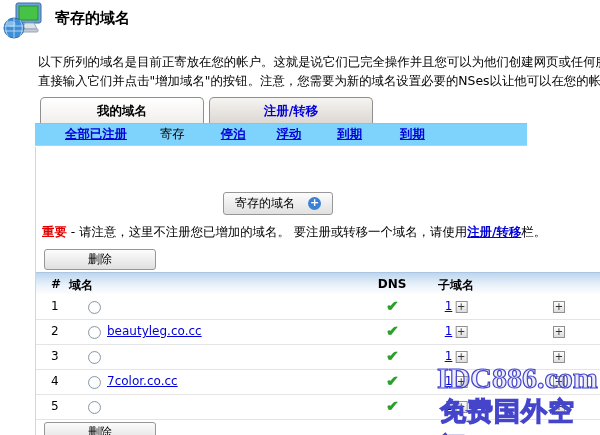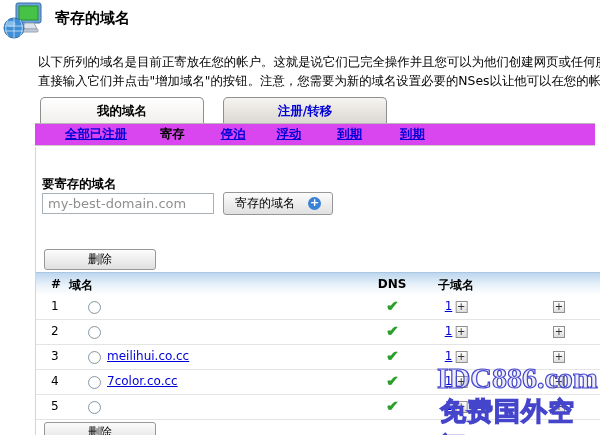--- a/index.html
+++ b/index.html
@@ -7,32 +7,32 @@
   body { position:relative; overflow:hidden; background:#fff;
          font-family:"DejaVu Sans","Liberation Sans",sans-serif; font-size:12px; color:#000; }
 
   .app-icon { position:absolute; left:3px; top:2px; width:40px; height:40px; }
   .page-title { position:absolute; left:55px; top:9px; font-size:15px; font-weight:bold; }
 
   .desc { position:absolute; left:38px; top:52px; width:562px; overflow:hidden;
           font-size:12.4px; line-height:19px; }
   .desc div { white-space:nowrap; }
 
-  .tabs { position:absolute; left:40px; top:97px; display:flex; gap:19px; }
+  .tabs { position:absolute; left:40px; top:97px; display:flex; gap:5px; }
   .tab { width:164px; height:26px; line-height:25px; text-align:center; font-weight:bold;
          border:1px solid #8f8f8f; border-bottom:none; border-radius:5px 5px 0 0;
          cursor:pointer; font-size:12.5px; }
   .tab.active { background:linear-gradient(#ffffff,#f1efec); color:#000; }
   .tab.inactive { background:linear-gradient(#f6f4f1,#dcd8d3); color:#0000d8; }
 
-  .subnav { position:absolute; left:35px; top:123px; width:560px; height:23px;
-            background:#d946ef; border-top:1px solid #b9b5b1; border-bottom:1px solid #cfccc8;
+  .subnav { position:absolute; left:35px; top:123px; width:492px; height:23px;
+            background:#7dd3fc; border-top:1px solid #b9b5b1; border-bottom:1px solid #cfccc8;
             display:flex; align-items:center; font-size:12.4px; }
   .subnav .lnk { font-weight:bold; color:#0000d8; text-decoration:underline; cursor:pointer; }
-  .subnav .current { font-weight:bold; color:#000; }
+  .subnav .current { font-weight:normal; color:#000; }
   .subnav > *:nth-child(1){ margin-left:30px; }
   .subnav > *:nth-child(2){ margin-left:33px; }
   .subnav > *:nth-child(3){ margin-left:36px; }
   .subnav > *:nth-child(4){ margin-left:31px; }
   .subnav > *:nth-child(5){ margin-left:36px; }
   .subnav > *:nth-child(6){ margin-left:38px; }
 
   .content { position:absolute; left:35px; top:147px; width:565px; height:288px;
              border-left:1px solid #d8d4d0; background:#fff; }
   .summary   { position:absolute; left:6px; top:6px;  font-size:12.4px; }
@@ -106,27 +106,28 @@
 <div class="subnav">
   <span class="lnk">全部已注册</span>
   <span class="current">寄存</span>
   <span class="lnk">停泊</span>
   <span class="lnk">浮动</span>
   <span class="lnk">到期</span>
   <span class="lnk">到期</span>
 </div>
 
 <div class="content">
-  <div class="form-label">要寄存的域名</div>
-  <input class="domain-input" type="text" value="my-best-domain.com" style="">
   <button class="btn add-btn">
     <span>寄存的域名</span>
     <span class="plus-circle">+</span>
   </button>
 
+  <div class="notice">
+    <span class="imp">重要</span><span> - 请注意，这里不注册您已增加的域名。 要注册或转移一个域名，请使用</span><span class="lnk">注册/转移</span><span>栏。</span>
+  </div>
 
   <button class="btn del-top">删除</button>
 
   <div class="table">
     <div class="thead">
       <span class="c-num">#</span>
       <span class="h-dom">域名</span>
       <span class="c-dns">DNS</span>
       <span class="c-sub">子域名</span>
     </div>
@@ -139,33 +140,33 @@
       <span class="sub-count">1</span><span class="plus-box">+</span>
     </span>
     <span class="c-mail">
       <span class="plus-box">+</span>
     </span>
   </div>
 
   <div class="row">
     <span class="c-num">2</span>
     <span class="c-radio"></span>
+    <span class="c-dom">beautyleg.co.cc</span>
     <span class="c-dns check">✔</span>
     <span class="c-sub">
       <span class="sub-count">1</span><span class="plus-box">+</span>
     </span>
     <span class="c-mail">
       <span class="plus-box">+</span>
     </span>
   </div>
 
   <div class="row">
     <span class="c-num">3</span>
     <span class="c-radio"></span>
-    <span class="c-dom">meilihui.co.cc</span>
     <span class="c-dns check">✔</span>
     <span class="c-sub">
       <span class="sub-count">1</span><span class="plus-box">+</span>
     </span>
     <span class="c-mail">
       <span class="plus-box">+</span>
     </span>
   </div>
 
   <div class="row">

